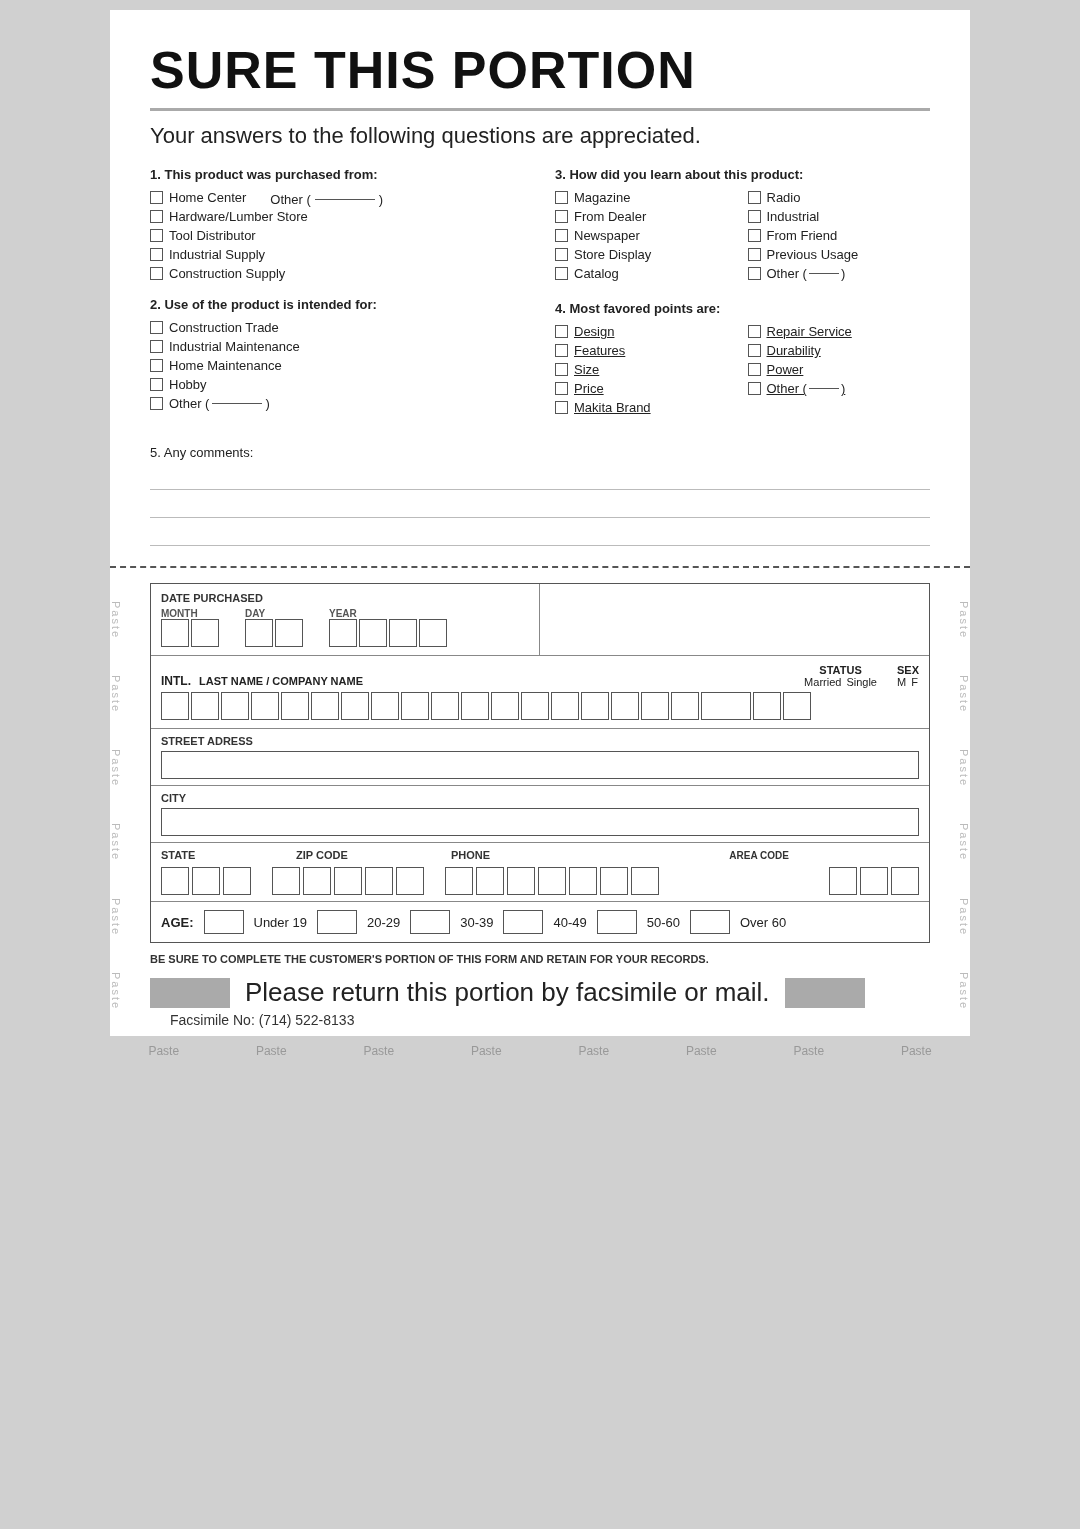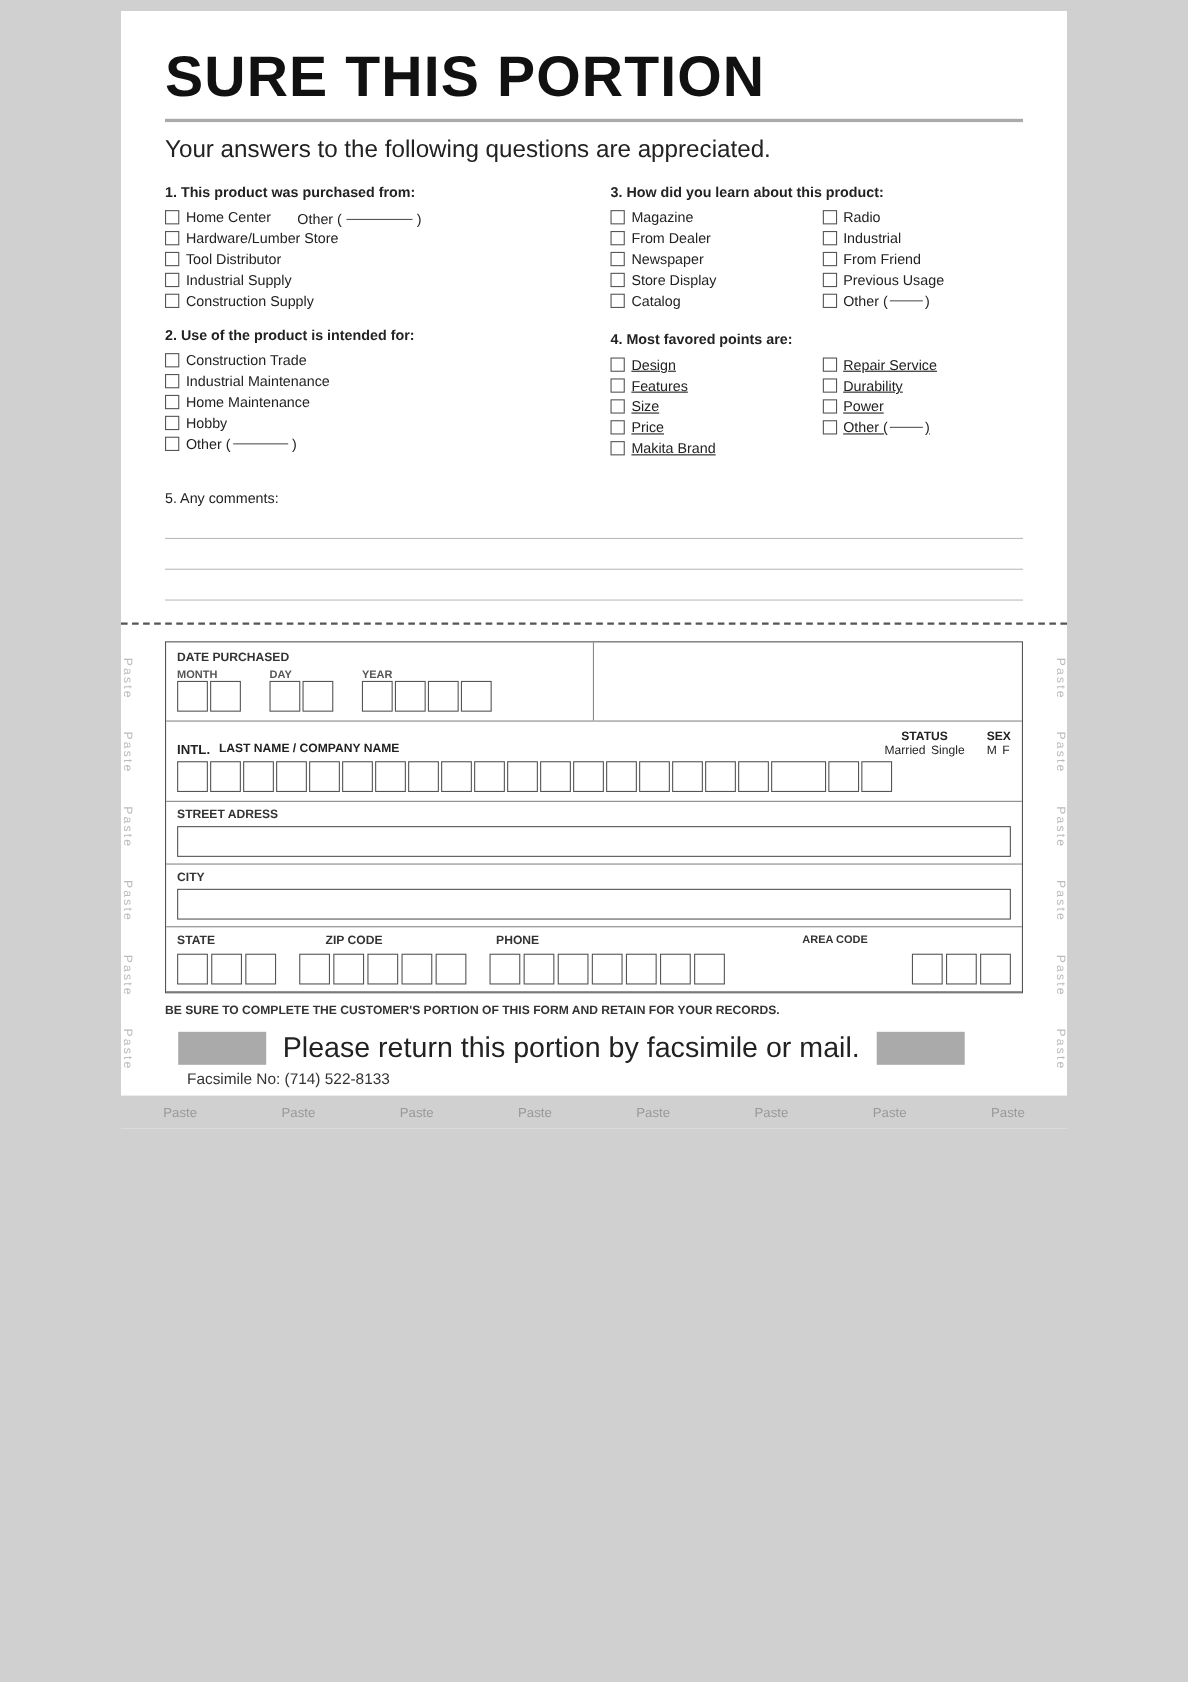--- a/index.html
+++ b/index.html
@@ -141,21 +141,20 @@
       color: #999;
     }
 
     
     .return-section {
       margin-top: 12px;
       display: flex;
       align-items: flex-end;
       gap: 15px;
       margin-bottom: 4px;
-      margin-left: 12px;
     }
 
     .gray-block {
       width: 80px;
       height: 30px;
       background: #aaa;
       flex-shrink: 0;
     }
 
     .return-text {
@@ -528,21 +527,21 @@
         <div class="field-label">STREET ADRESS</div>
         <div style="width:100%;height:28px;border:1px solid #555;margin-top:4px;"></div>
       </div>
 
       <div style="padding:6px 10px;border-bottom:1px solid #888;">
         <div class="field-label">CITY</div>
         <div style="width:100%;height:28px;border:1px solid #555;margin-top:4px;"></div>
       </div>
 
       <div style="padding:6px 10px;border-bottom:1px solid #888;">
-        <div style="display:flex;gap:15px;align-items:flex-start;margin-bottom:4px;">
+        <div style="display:flex;gap:15px;align-items:center;margin-bottom:4px;">
           <div style="min-width:120px;">
             <div class="field-label">STATE</div>
           </div>
           <div style="min-width:140px;">
             <div class="field-label">ZIP CODE</div>
           </div>
           <div style="flex:1;">
             <div class="field-label">PHONE</div>
           </div>
           <div style="text-align:center;">
@@ -569,20 +568,35 @@
           <div style="width:28px;height:28px;border:1px solid #555;"></div>
           <div style="width:28px;height:28px;border:1px solid #555;"></div>
           <div style="width:28px;height:28px;border:1px solid #555;"></div>
           <div style="flex:1;"></div>
           <div style="width:28px;height:28px;border:1px solid #555;"></div>
           <div style="width:28px;height:28px;border:1px solid #555;"></div>
           <div style="width:28px;height:28px;border:1px solid #555;"></div>
         </div>
       </div>
 
+      <div style="padding:8px 10px;display:flex;align-items:center;gap:10px;">
+        <span class="age-label">AGE:</span>
+        <div style="width:40px;height:24px;border:1px solid #555;"></div>
+        <span>Under 19</span>
+        <div style="width:40px;height:24px;border:1px solid #555;"></div>
+        <span>20-29</span>
+        <div style="width:40px;height:24px;border:1px solid #555;"></div>
+        <span>30-39</span>
+        <div style="width:40px;height:24px;border:1px solid #555;"></div>
+        <span>40-49</span>
+        <div style="width:40px;height:24px;border:1px solid #555;"></div>
+        <span>50-60</span>
+        <div style="width:40px;height:24px;border:1px solid #555;"></div>
+        <span>Over 60</span>
+      </div>
 
     </div>
 
     <div class="retain-notice">BE SURE TO COMPLETE THE CUSTOMER'S PORTION OF THIS FORM AND RETAIN FOR YOUR RECORDS.</div>
 
     <div class="return-section">
       <div class="gray-block"></div>
       <span class="return-text">Please return this portion by facsimile or mail.</span>
       <div class="gray-block"></div>
     </div>

